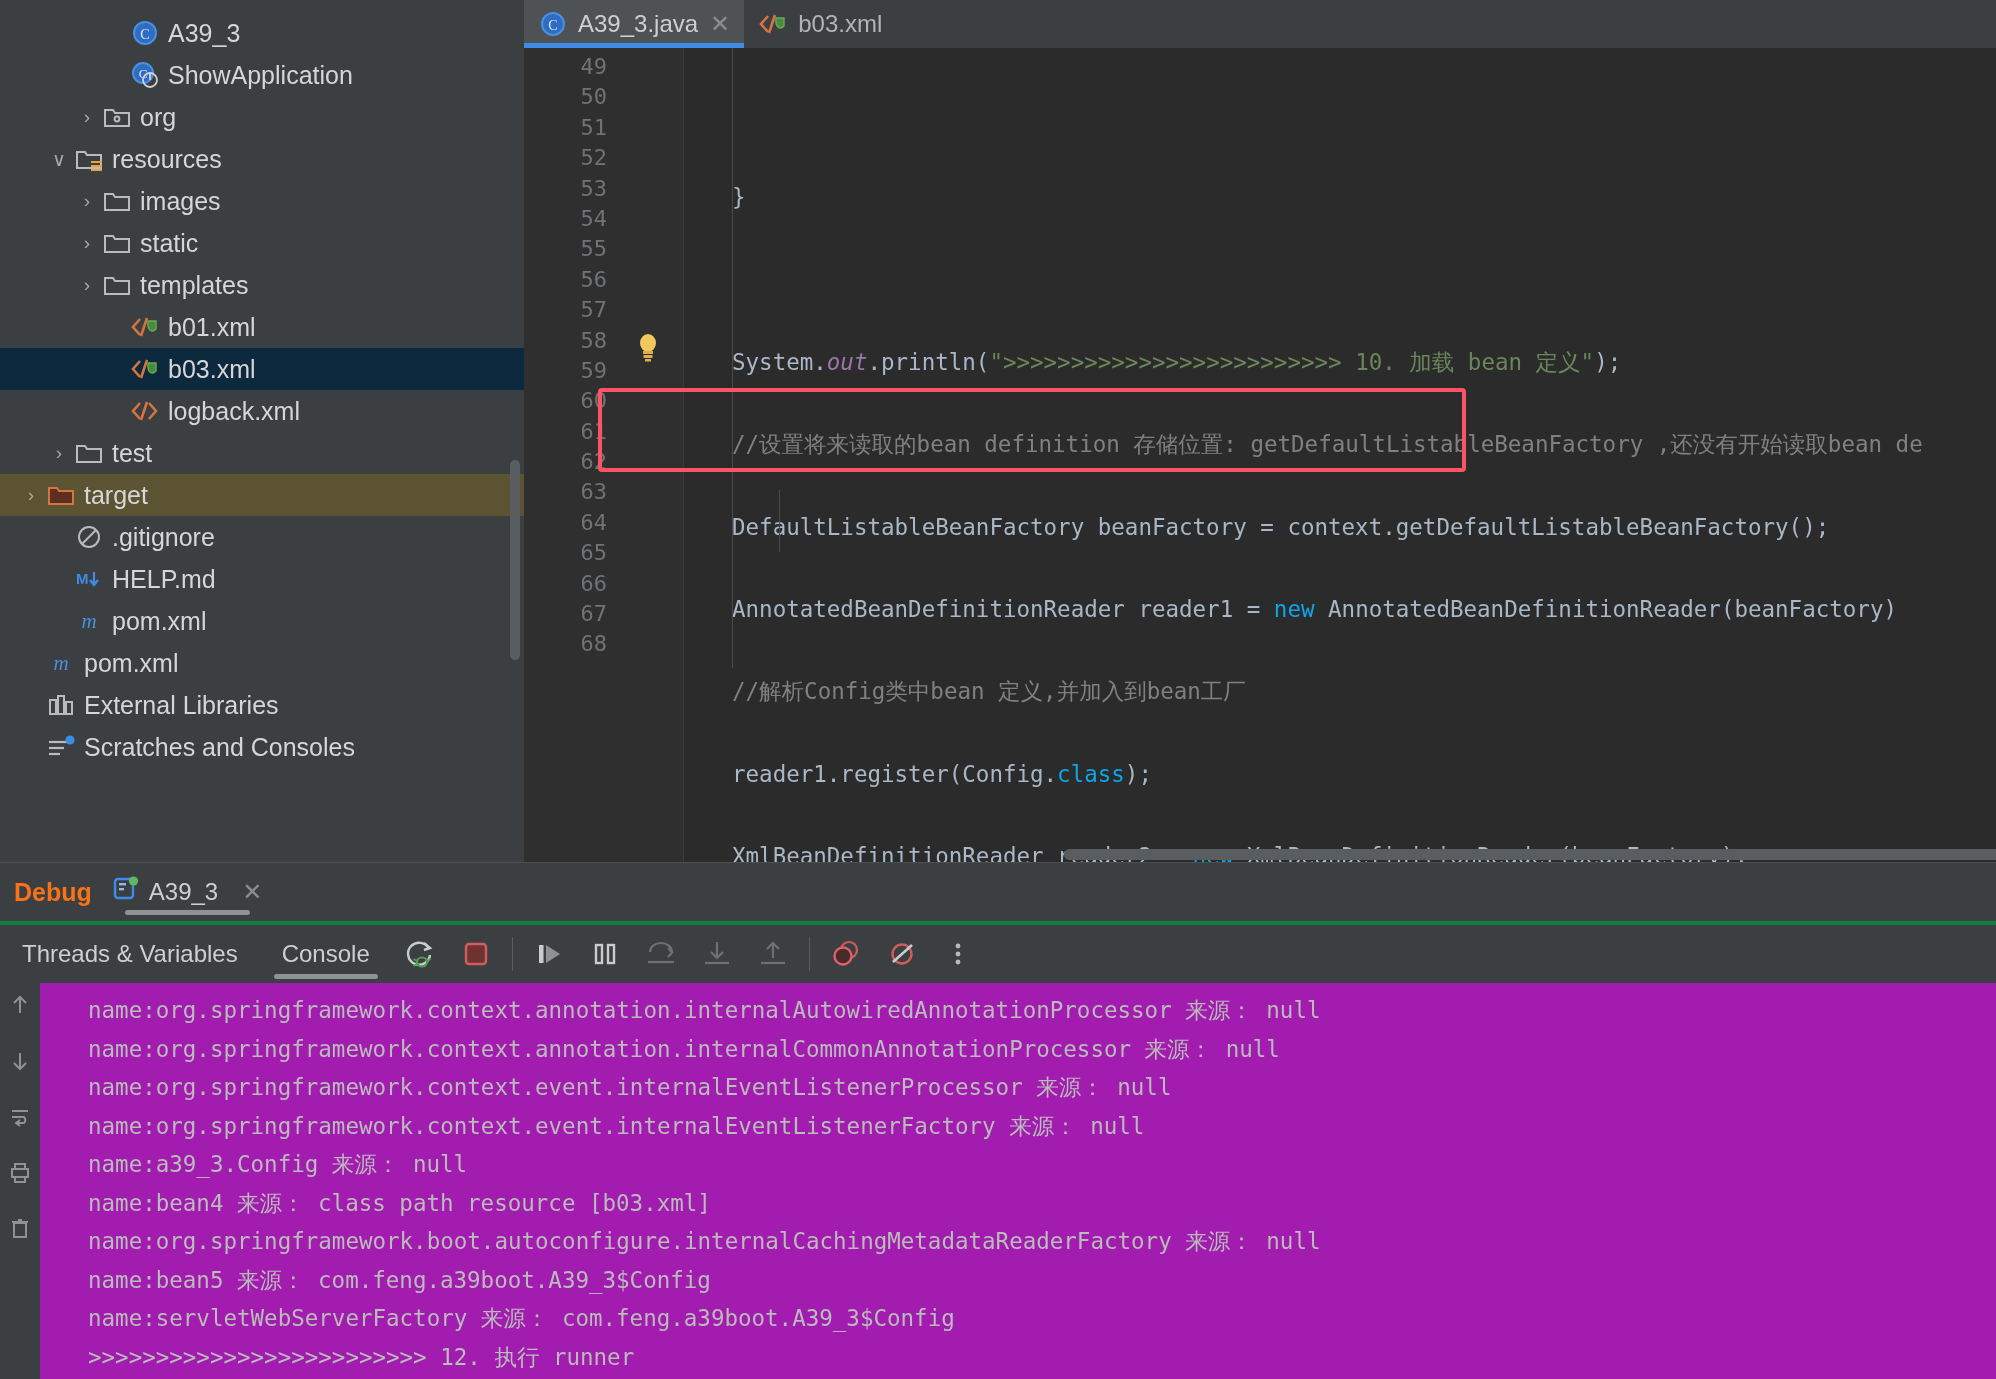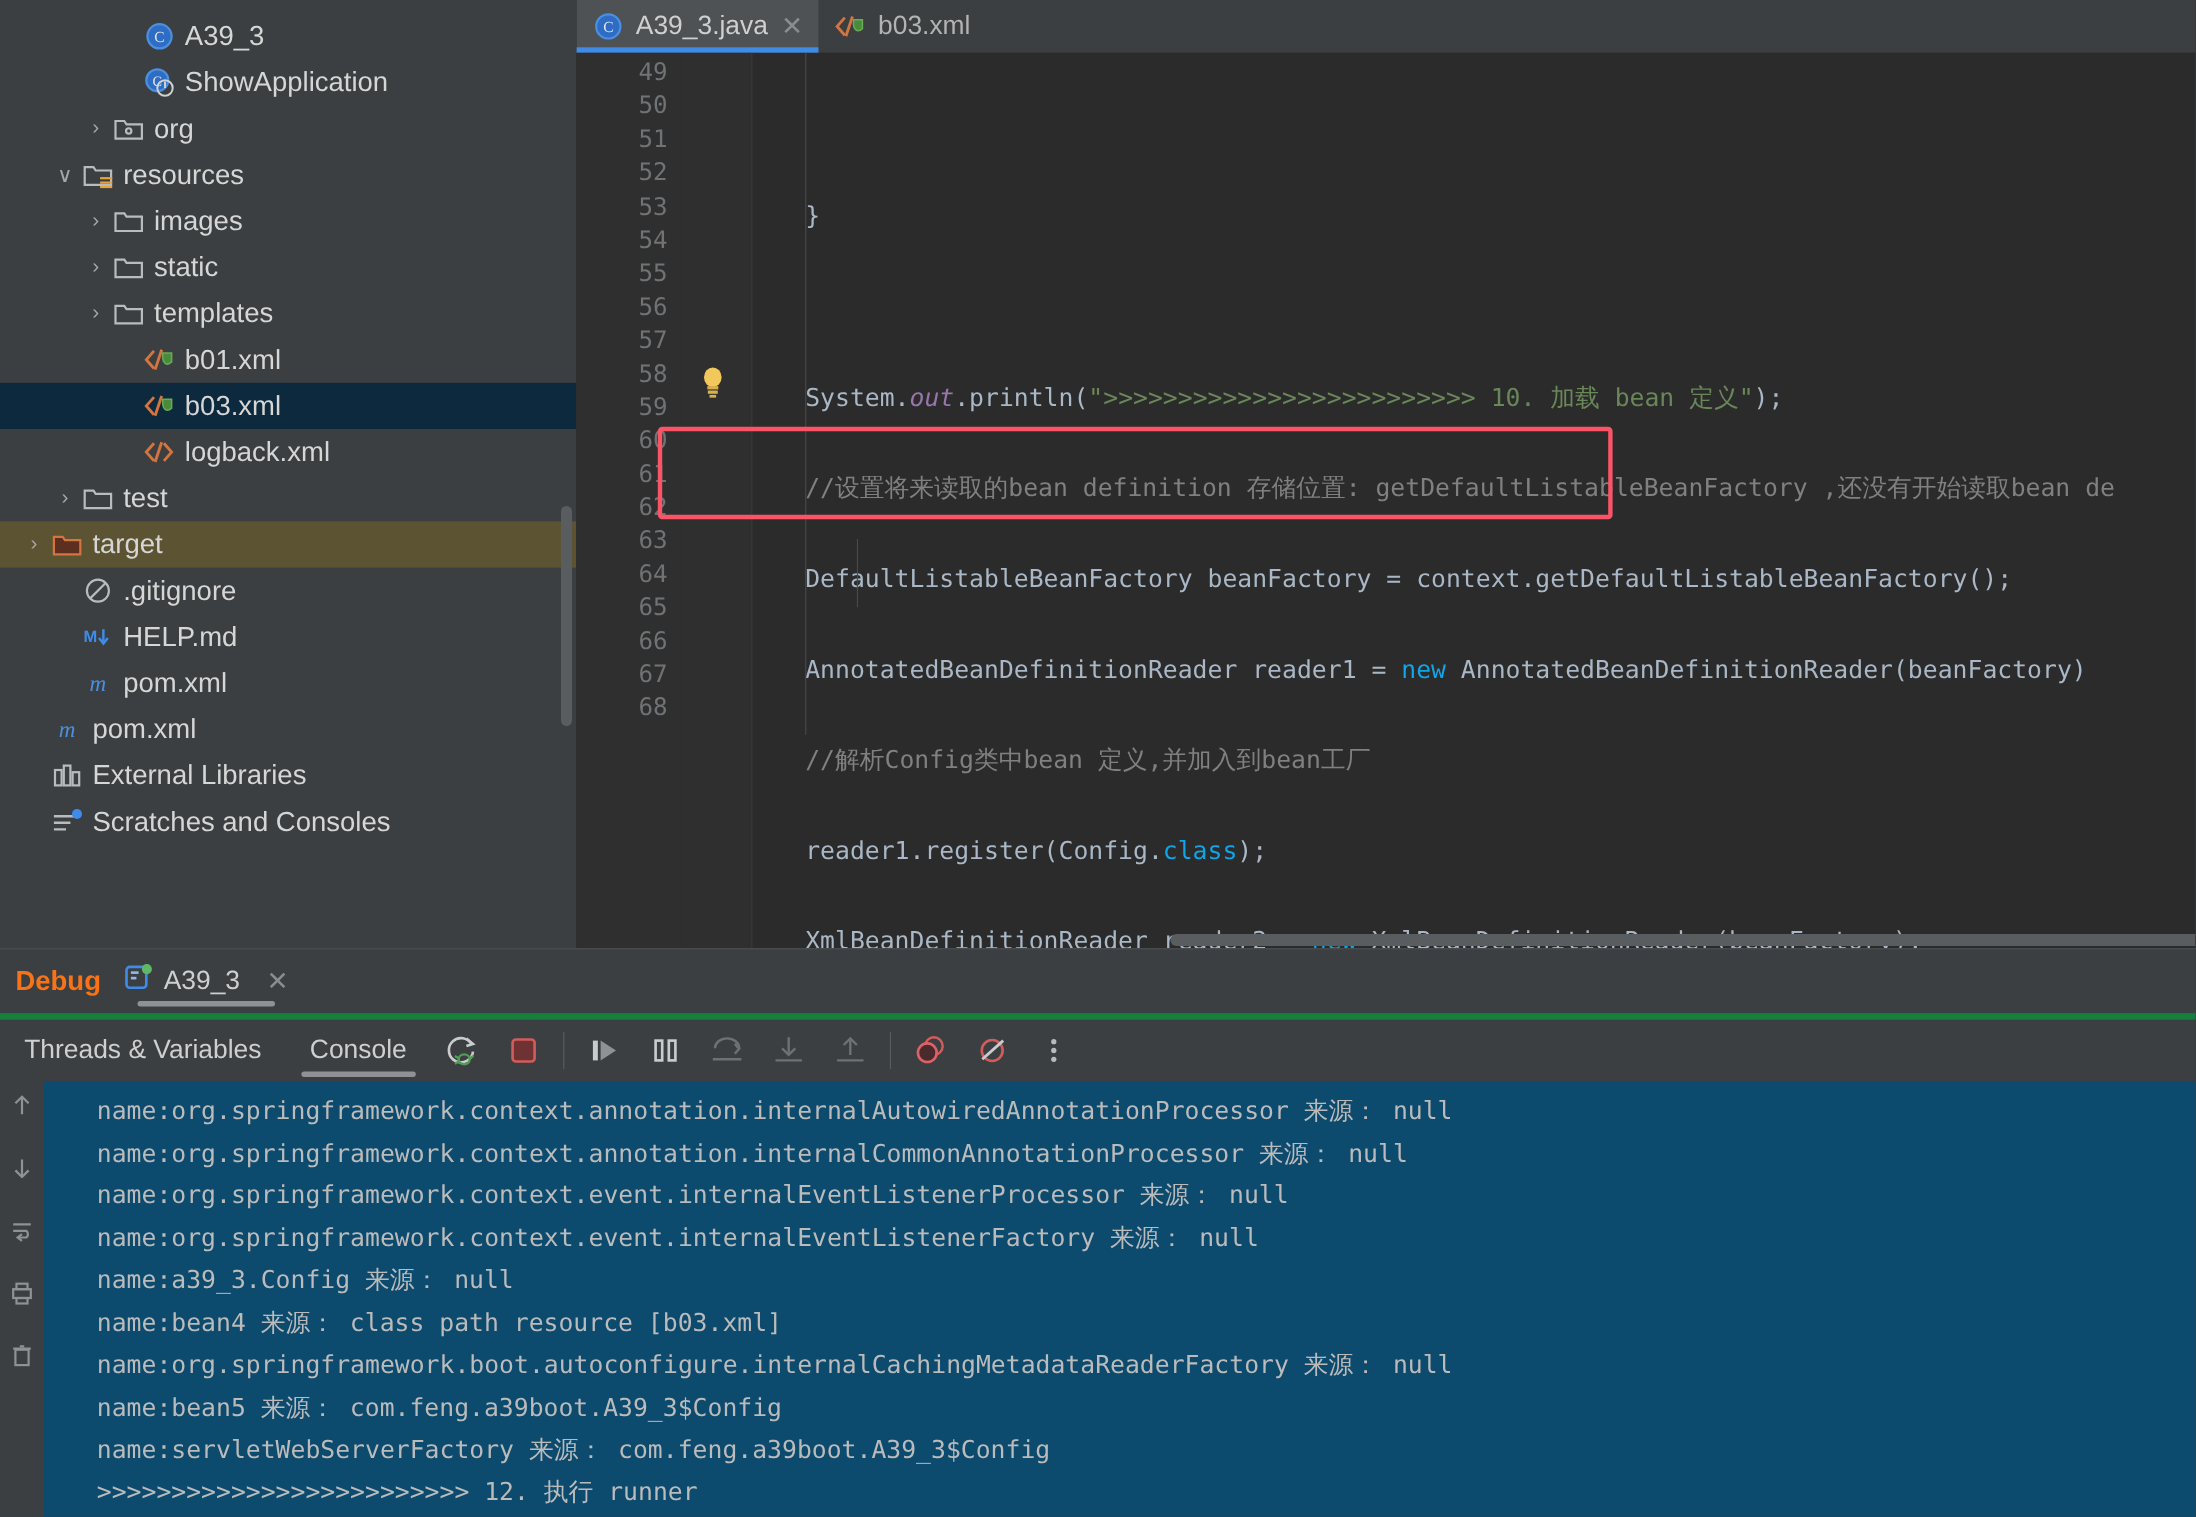--- a/index.html
+++ b/index.html
@@ -251,21 +251,21 @@
     left: 18px; right: 18px; bottom: 6px;
     height: 5px; background:#8f9295; border-radius:3px;
   }
   .run-tab .close { color:#8a8d8f; font-size:24px; margin-left:14px;}
 
   .debug-toolbar {
     height: 62px;
     display: flex;
     align-items: center;
     gap: 0px;
-    border-top: 6px solid #15803d;
+    border-top: 4px solid #15803d;
     text-align: center;
   }
   .dbg-tab {
     font-size: 24px;
     color: #cfcfcf;
     padding: 0 22px;
     height: 100%;
     display: flex;
     align-items: center;
     position: relative;
@@ -278,21 +278,21 @@
   }
   .tbtn {
     width: 56px; height: 56px;
     display: flex; align-items: center; justify-content: center;
   }
   .tsep { width:1px; height:34px; background:#5a5d5f; margin: 0 8px; }
 
   .console-wrap {
     flex: 1;
     display: flex;
-    background: #0c4a6e;
+    background: #a21caf;
     position: relative;
     overflow: hidden;
   }
   .console-gutter {
     width: 40px;
     flex: 0 0 40px;
     background: #3c3f41;
     display: flex;
     flex-direction: column;
     align-items: center;

